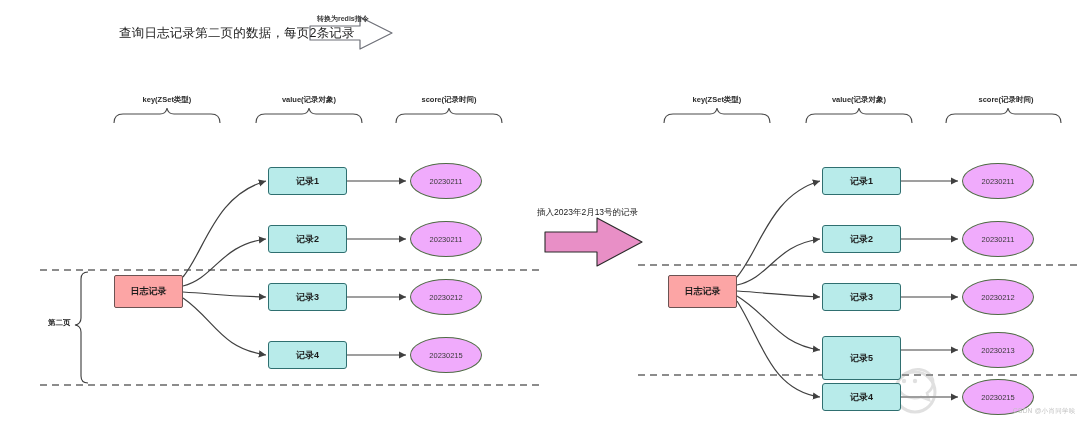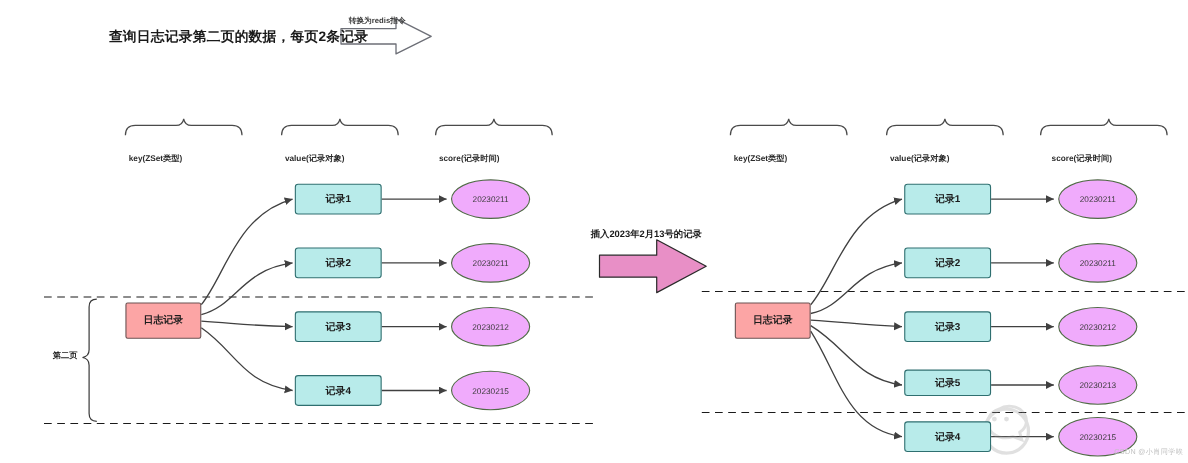--- a/index.html
+++ b/index.html
@@ -7,25 +7,25 @@
     width:1080px;height:421px;
     background:#ffffff;
     font-family:"Liberation Sans","DejaVu Sans",sans-serif;
     overflow:hidden;
     position:relative;
   }
   #stage{position:absolute;left:0;top:0;width:1080px;height:421px;}
   svg#canvas{position:absolute;left:0;top:0;width:1080px;height:421px;}
 
   .txt{position:absolute;white-space:nowrap;color:#1a1a1a;}
-  .title-text{font-size:12.5px;font-weight:bold;letter-spacing:.2px;}
+  .title-text{font-size:12.5px;font-weight:normal;letter-spacing:.2px;margin-left:20px;}
   .cmd-text{font-size:13px;font-weight:bold;letter-spacing:.2px;}
   .arrow-label{font-size:7px;color:#3b3b3b;font-weight:bold;}
-  .pink-label{font-size:8.5px;color:#1a1a1a;font-weight:bold;}
-  .hdr{font-size:7.5px;color:#2b2b2b;font-weight:bold;margin-top:44px;}
+  .pink-label{font-size:8.5px;color:#1a1a1a;font-weight:normal;}
+  .hdr{font-size:7.5px;color:#2b2b2b;font-weight:bold;text-align:center;}
   .page-label{font-size:7.5px;color:#1a1a1a;font-weight:bold;}
 
   .node{position:absolute;display:flex;align-items:center;justify-content:center;
         font-size:9px;font-weight:bold;color:#1b1b1b;box-sizing:border-box;}
   .node-key{background:#fca5a5;border:1.3px solid #6b5353;border-radius:2px;}
   .node-val{background:#b8ebea;border:1.3px solid #2f6f70;border-radius:3px;}
   .node-score{background:#f0abfc;border:1.3px solid #4f6b45;border-radius:50%;
               font-size:7.5px;font-weight:normal;color:#3a3a3a;}
 
   .watermark{position:absolute;pointer-events:none;user-select:none;}
@@ -141,21 +141,21 @@
   <div class="node node-score" style="left:410px;top:163px;width:72px;height:36px;">20230211</div>
   <div class="node node-score" style="left:410px;top:221px;width:72px;height:36px;">20230211</div>
   <div class="node node-score" style="left:410px;top:279px;width:72px;height:36px;">20230212</div>
   <div class="node node-score" style="left:410px;top:337px;width:72px;height:36px;">20230215</div>
 
   <div class="node node-key" style="left:668px;top:275px;width:69px;height:33px;">日志记录</div>
 
   <div class="node node-val" style="left:822px;top:167px;width:79px;height:28px;">记录1</div>
   <div class="node node-val" style="left:822px;top:225px;width:79px;height:28px;">记录2</div>
   <div class="node node-val" style="left:822px;top:283px;width:79px;height:28px;">记录3</div>
-  <div class="node node-val" style="left:822px;top:336px;width:79px;height:24px;">记录5</div>
+  <div class="node node-val" style="left:822px;top:336px;width:79px;height:44px;">记录5</div>
   <div class="node node-val" style="left:822px;top:383px;width:79px;height:28px;">记录4</div>
 
   <div class="node node-score" style="left:962px;top:163px;width:72px;height:36px;">20230211</div>
   <div class="node node-score" style="left:962px;top:221px;width:72px;height:36px;">20230211</div>
   <div class="node node-score" style="left:962px;top:279px;width:72px;height:36px;">20230212</div>
   <div class="node node-score" style="left:962px;top:332px;width:72px;height:36px;">20230213</div>
   <div class="node node-score" style="left:962px;top:379px;width:72px;height:36px;">20230215</div>
 
   <div class="watermark wm-text" style="left:940px;top:375px;">Java知音</div>
   <div class="csdn" style="left:1013px;top:407px;">CSDN @小肖同学唉</div>

